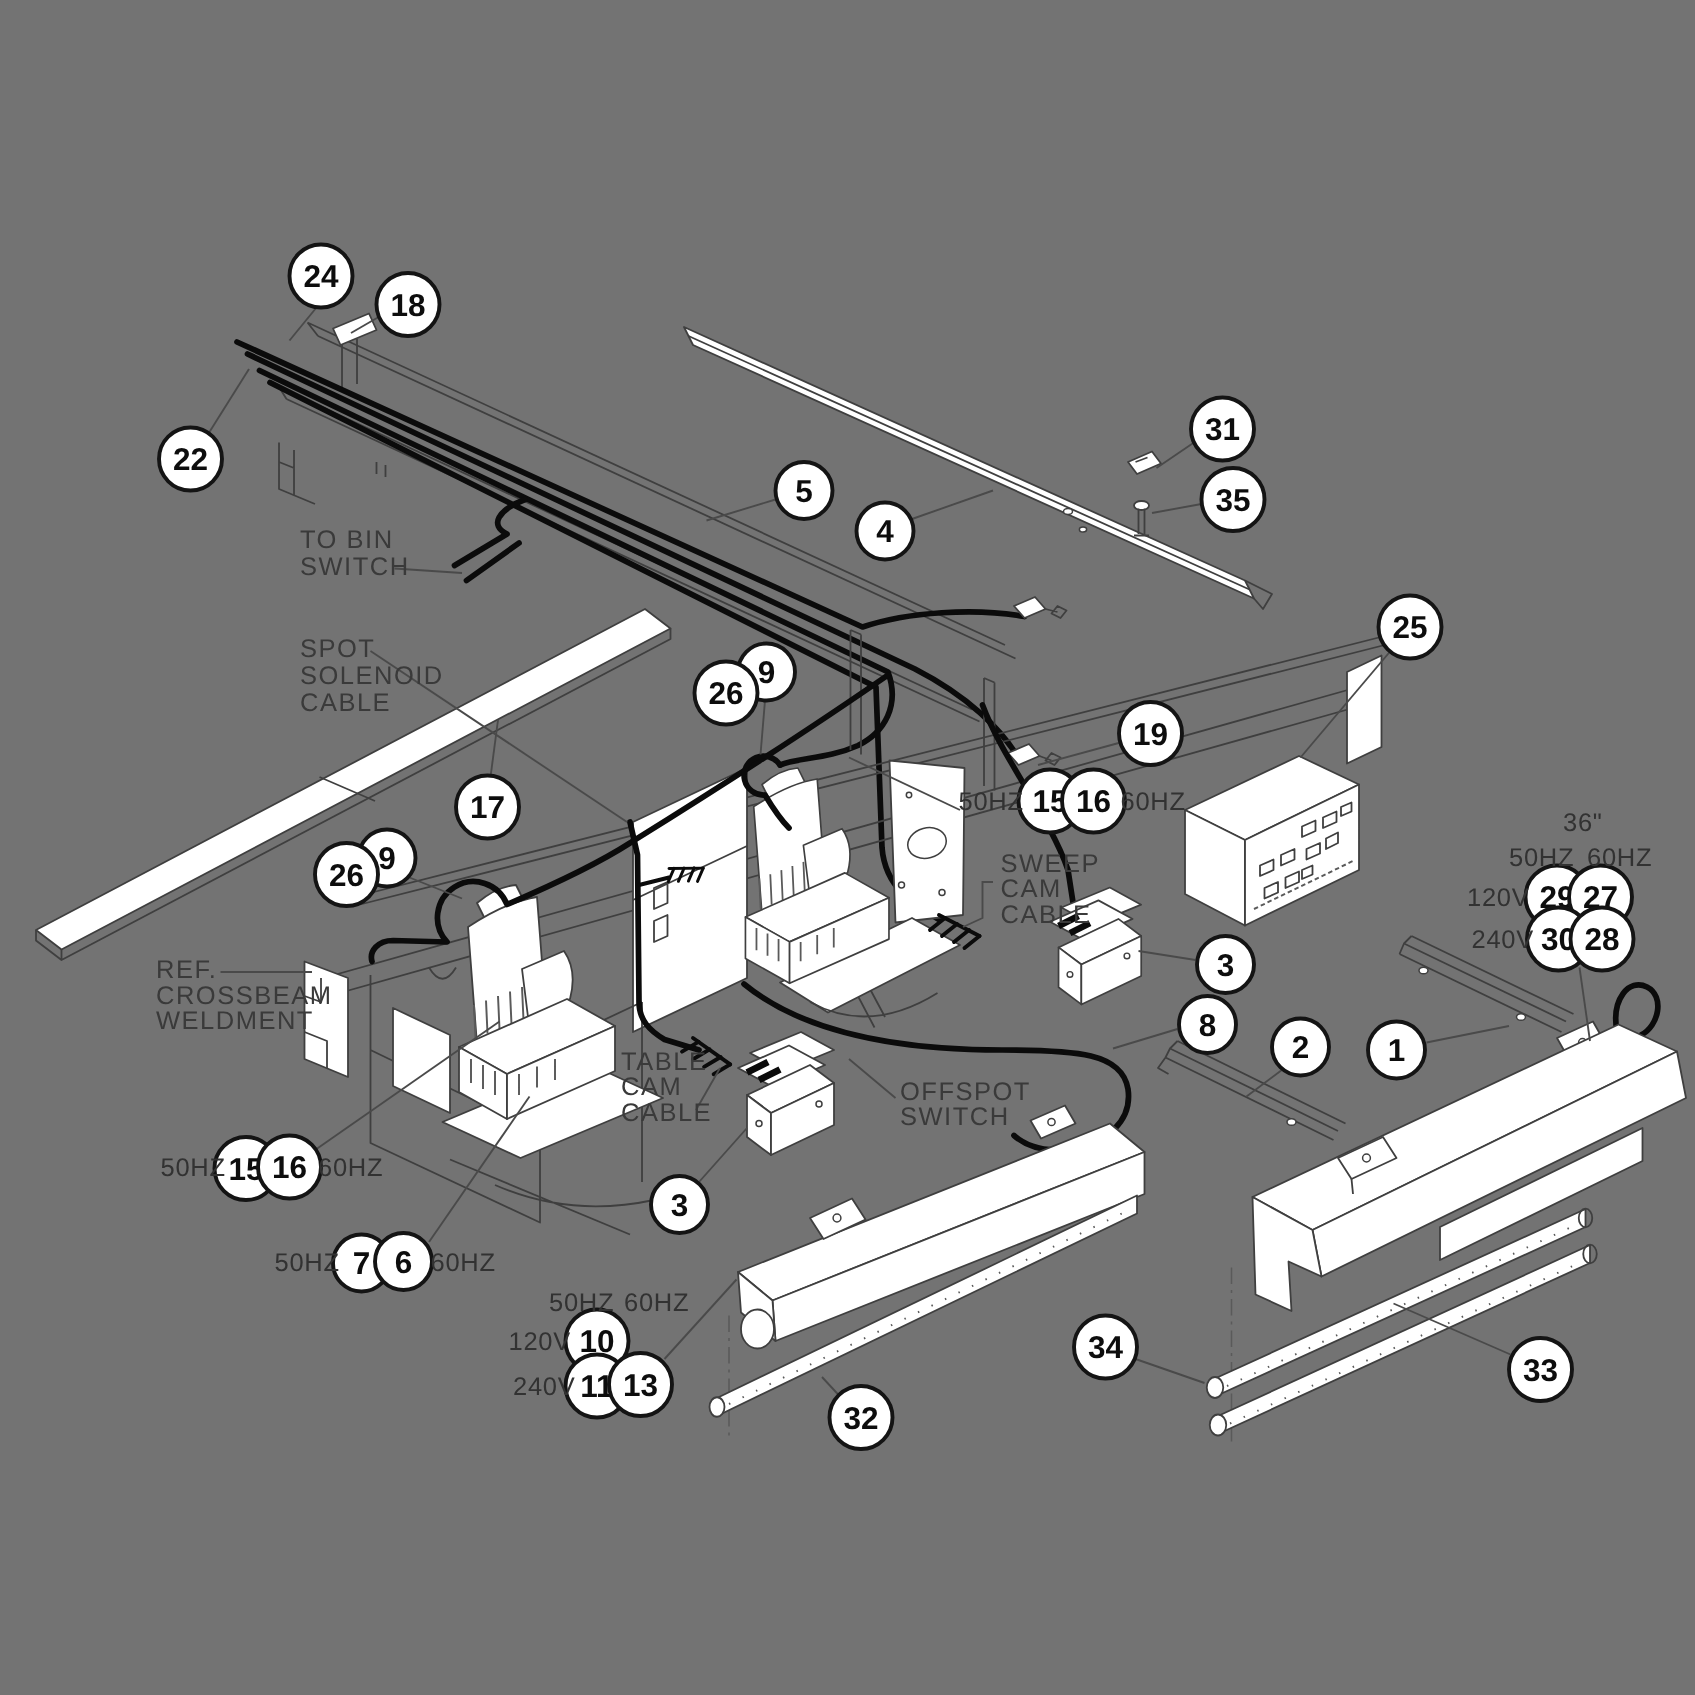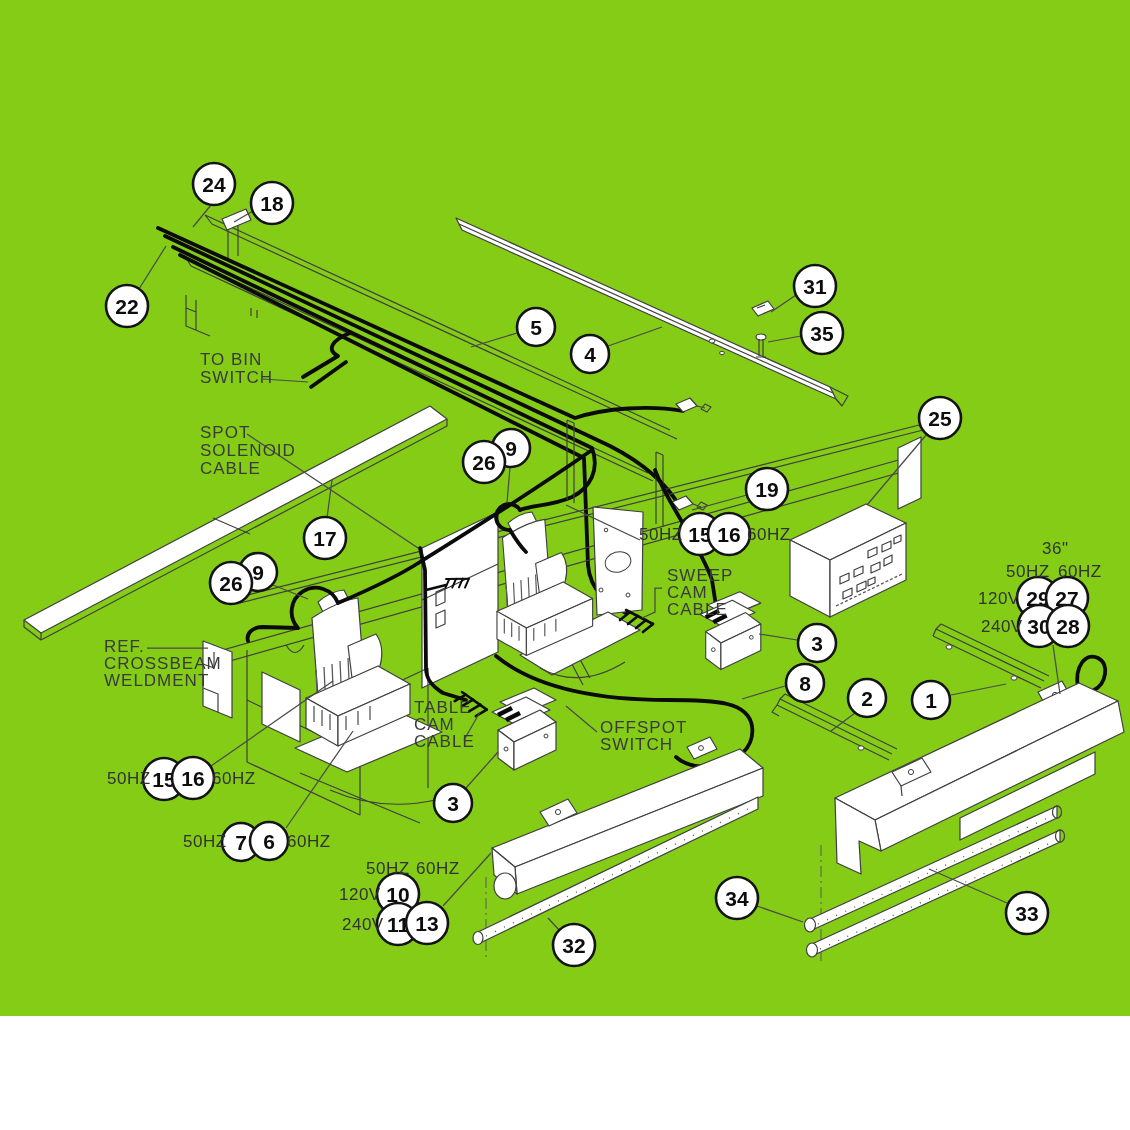--- a/index.html
+++ b/index.html
@@ -1,16 +1,16 @@
 <!DOCTYPE html>
 <html><head>
 <meta charset="utf-8">
 <style>
   html,body{margin:0;padding:0;background:#fff;}
-  #stage{position:relative;width:1130px;height:1016px;background:#84cc16;overflow:hidden;
+  #stage{position:relative;width:1130px;height:1130px;background:#737373;overflow:hidden;
          font-family:"Liberation Sans", sans-serif;}
   svg{display:block}
   .ln{fill:none;stroke:#3f3f3f;stroke-width:1.2;stroke-linejoin:round;}
   .fw{fill:#ffffff;stroke:#3f3f3f;stroke-width:1.2;stroke-linejoin:round;}
   .cab{fill:none;stroke:#0b0b0b;stroke-width:3.8;stroke-linecap:round;stroke-linejoin:round;}
   .cab2{fill:none;stroke:#0b0b0b;stroke-width:2.6;stroke-linecap:round;}
   .teeth{fill:none;stroke:#0b0b0b;stroke-width:4.6;stroke-linecap:butt;}
   .hatch{fill:none;stroke:#5a5a5a;stroke-width:1.3;}
   .dd{fill:none;stroke:#5a5a5a;stroke-width:1;stroke-dasharray:11 4 2 4;}
   .hole{fill:#ffffff;stroke:#3f3f3f;stroke-width:1;}

